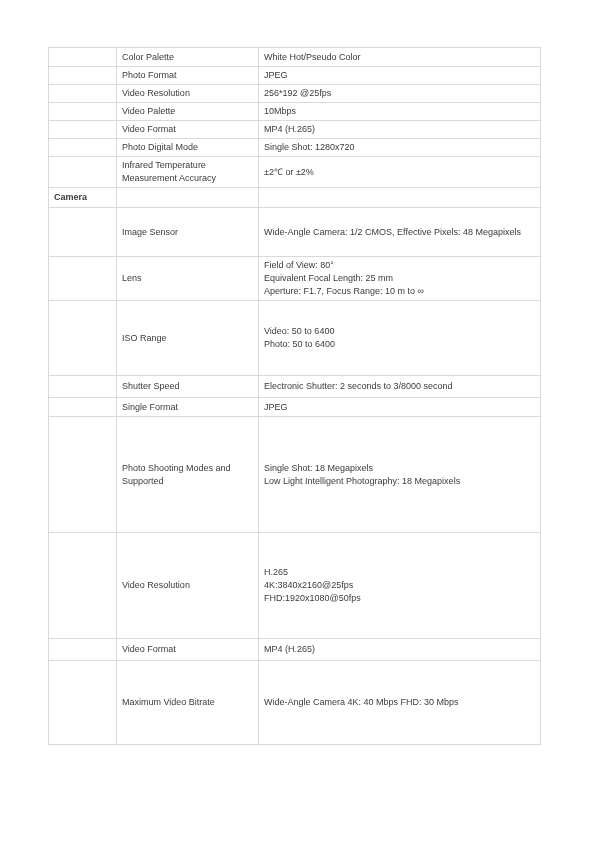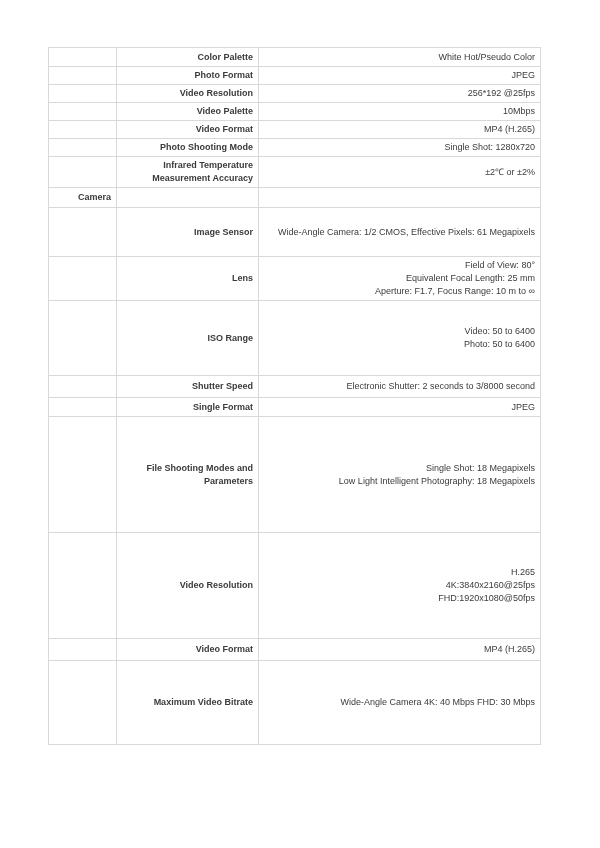--- a/index.html
+++ b/index.html
@@ -25,32 +25,30 @@
     border: 1px solid #d9d9d9;
     vertical-align: middle;
     font-size: 9px;
     line-height: 13px;
     color: #3b3b3b;
     padding: 2px 5px;
     overflow: hidden;
   }
   td.cat {
     width: 68px;
-    text-align: right;
+    text-align: left;
     font-weight: bold;
   }
   td.label {
     width: 142px;
-    font-weight: bold;
-    text-align: right;
+    font-weight: normal;
   }
   td.value {
     width: 282px;
     white-space: pre-line;
-    text-align: right;
   }
 </style>
 </head>
 <body>
 
 <div class="page">
   <table class="spec-table">
     <tbody>
       <tr style="height:19px">
         <td class="cat"></td>
@@ -72,37 +70,37 @@
         <td class="label">Video Palette</td>
         <td class="value">10Mbps</td>
       </tr>
       <tr style="height:18px">
         <td class="cat"></td>
         <td class="label">Video Format</td>
         <td class="value">MP4 (H.265)</td>
       </tr>
       <tr style="height:18px">
         <td class="cat"></td>
-        <td class="label">Photo Shooting Mode</td>
+        <td class="label">Photo Digital Mode</td>
         <td class="value">Single Shot: 1280x720</td>
       </tr>
       <tr style="height:26px">
         <td class="cat"></td>
         <td class="label">Infrared Temperature Measurement Accuracy</td>
         <td class="value">±2℃ or ±2%</td>
       </tr>
       <tr style="height:20px">
         <td class="cat">Camera</td>
         <td class="label"></td>
         <td class="value"></td>
       </tr>
       <tr style="height:49px">
         <td class="cat"></td>
         <td class="label">Image Sensor</td>
-        <td class="value">Wide-Angle Camera: 1/2 CMOS, Effective Pixels: 61 Megapixels</td>
+        <td class="value">Wide-Angle Camera: 1/2 CMOS, Effective Pixels: 48 Megapixels</td>
       </tr>
       <tr style="height:39px">
         <td class="cat"></td>
         <td class="label">Lens</td>
         <td class="value">Field of View: 80°
 Equivalent Focal Length: 25 mm
 Aperture: F1.7, Focus Range: 10 m to ∞</td>
       </tr>
       <tr style="height:75px">
         <td class="cat"></td>
@@ -115,21 +113,21 @@
         <td class="label">Shutter Speed</td>
         <td class="value">Electronic Shutter: 2 seconds to 3/8000 second</td>
       </tr>
       <tr style="height:19px">
         <td class="cat"></td>
         <td class="label">Single Format</td>
         <td class="value">JPEG</td>
       </tr>
       <tr style="height:116px">
         <td class="cat"></td>
-        <td class="label">File Shooting Modes and Parameters</td>
+        <td class="label">Photo Shooting Modes and Supported</td>
         <td class="value">Single Shot: 18 Megapixels
 Low Light Intelligent Photography: 18 Megapixels</td>
       </tr>
       <tr style="height:106px">
         <td class="cat"></td>
         <td class="label">Video Resolution</td>
         <td class="value">H.265
 4K:3840x2160@25fps
 FHD:1920x1080@50fps</td>
       </tr>

